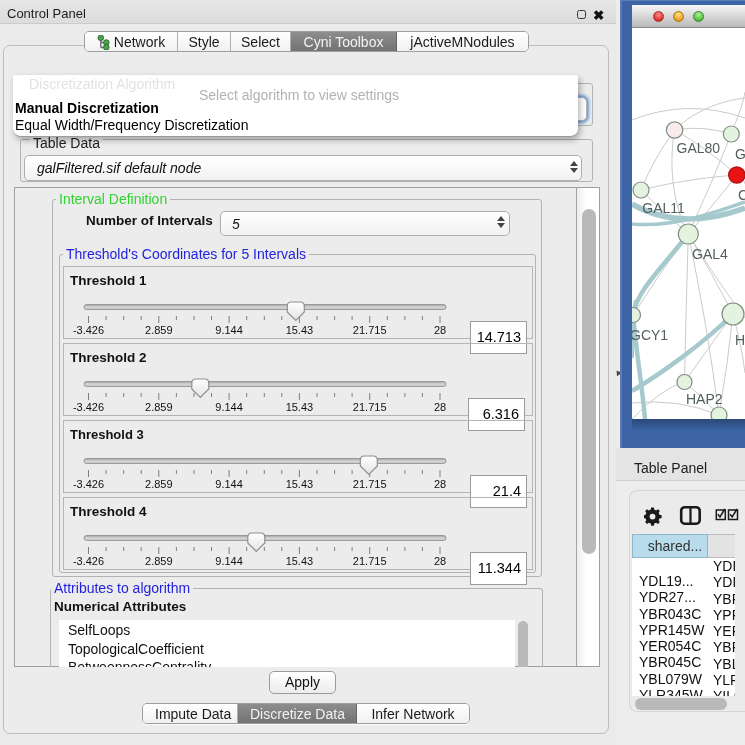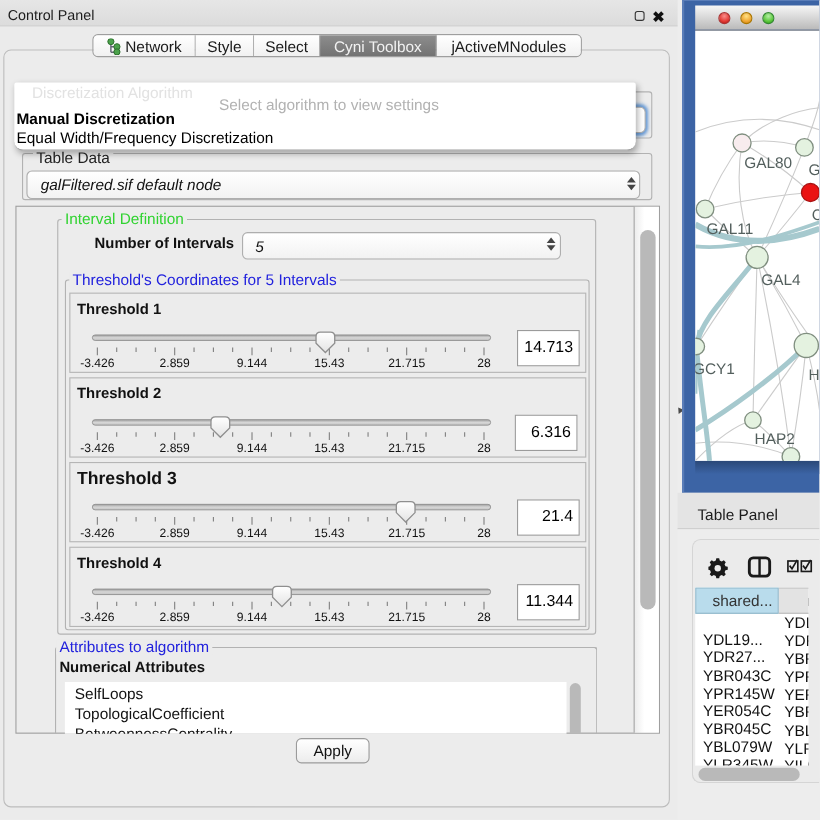--- a/index.html
+++ b/index.html
@@ -3,21 +3,21 @@
 <meta charset="utf-8">
 <style>
 * { margin:0; padding:0; box-sizing:border-box; }
 html,body { width:745px; height:745px; overflow:hidden; }
 body { font-family:"Liberation Sans", sans-serif; background:#ededed; position:relative; }
 .abs { position:absolute; }
 .grouptitle { position:absolute; font-size:14px; background:#ececec; padding:0 3px; line-height:14px; }
 .gbox { position:absolute; border:1px solid #b2b2b2; border-radius:3px; }
 .seg { display:inline-block; height:21px; line-height:20px; font-size:14px; padding:0 12px; color:#1a1a1a; background:linear-gradient(#ffffff,#efefef); border-right:1px solid #b0b0b0; vertical-align:top; }
 .seg.sel { background:linear-gradient(#8d8d8d,#707070); color:#f2f2f2; border-right:1px solid #666; }
-.vbox { position:absolute; width:57px; height:33px; background:#fff; border:1px solid #9b9b9b; font-size:14.5px; text-align:right; padding:7px 5px 0 0; }
+.vbox { position:absolute; width:57px; height:33px; background:#fff; border:1px solid #9b9b9b; font-size:14.5px; text-align:right; padding:7px 5px 0 0;margin-top:21px; }
 .combo { position:absolute; background:linear-gradient(#ffffff,#f2f2f2); border:1px solid #aeaeae; border-radius:5px; font-size:14px; color:#111;font-style:italic; }
 .arrows { position:absolute; width:9px; }
 .arrows .up { width:0;height:0;border-left:4px solid transparent;border-right:4px solid transparent;border-bottom:5px solid #444; margin-bottom:2px;}
 .arrows .dn { width:0;height:0;border-left:4px solid transparent;border-right:4px solid transparent;border-top:5px solid #444;}
 </style>
 </head>
 <body>
 
 <div class="abs" style="left:0;top:0;width:616px;height:745px;background:#ebebeb;">
 
@@ -148,21 +148,21 @@
           <text x="235.4" y="67">15.43</text>
           <text x="305.7" y="67">21.715</text>
           <text x="376" y="67">28</text>
       </g>
       <path transform="translate(136.3,6)" d="M -8.5 39 L -8.5 33 Q -8.5 29 -4.5 29 L 4.5 29 Q 8.5 29 8.5 33 L 8.5 39 L 0 47.5 Z" fill="url(#thm)" stroke="#8f8f8f" stroke-width="1.2"></path>
     </svg>
     <div class="vbox" style="left:404px;top:33px;">6.316</div>
   </div>
 
   <div class="abs" style="left:63px;top:420px;width:470px;height:73px;border:1px solid #b5b5b5;">
-    <div class="abs" style="left:6px;top:6px;font-size:16px;font-weight:bold;color:#111;">Threshold 3</div>
+    <div class="abs" style="left:6px;top:6px;font-size:13px;font-weight:bold;color:#111;">Threshold 3</div>
     <svg class="abs" style="left:0;top:0;" width="468" height="71" viewBox="0 0 468 71">
       <rect x="20" y="37.5" width="362" height="5" rx="2.5" fill="url(#trk)" stroke="#8d8d8d" stroke-width="0.8"></rect>
       <g stroke="#7f7f7f" stroke-width="1">
         <line x1="24.5" y1="49" x2="24.5" y2="56"></line>
           <line x1="94.8" y1="49" x2="94.8" y2="56"></line>
           <line x1="165.1" y1="49" x2="165.1" y2="56"></line>
           <line x1="235.4" y1="49" x2="235.4" y2="56"></line>
           <line x1="305.7" y1="49" x2="305.7" y2="56"></line>
           <line x1="376" y1="49" x2="376" y2="56"></line>
         <line x1="42.1" y1="49" x2="42.1" y2="53"></line>
@@ -237,20 +237,23 @@
   <div class="gbox" style="left:50px;top:588px;width:493px;height:79px;border-bottom:none;border-radius:3px 3px 0 0;"></div>
   <div class="grouptitle" style="left:51px;top:581px;color:#2222dd;">Attributes to algorithm</div>
   <div class="abs" style="left:54px;top:599px;font-size:13.5px;font-weight:bold;color:#111;">Numerical Attributes</div>
   <div class="abs" style="left:59px;top:620px;width:456px;height:47px;background:#fff;overflow:hidden;">
     <div style="font-size:14px;color:#111;padding:1px 0 0 9px;line-height:18.6px;">SelfLoops<br>TopologicalCoefficient<br>BetweennessCentrality</div>
   </div>
   <div class="abs" style="left:518px;top:621px;width:10px;height:46px;background:#b9b9b9;border-radius:5px 5px 0 0;"></div>
 
   <div class="abs" style="left:269px;top:671px;width:67px;height:23px;background:linear-gradient(#ffffff,#ececec);border:1px solid #9b9b9b;border-radius:5px;text-align:center;font-size:14px;color:#111;line-height:21px;">Apply</div>
 
+  <div class="abs" style="left:142px;top:703px;height:21px;border:1px solid #9e9e9e;border-radius:5px;overflow:hidden;white-space:nowrap;box-shadow:0 1px 1px rgba(255,255,255,.8);">
+    <span class="seg" style="width:95px;text-align:center;">Impute Data</span><span class="seg sel" style="width:119px;text-align:center;">Discretize Data</span><span class="seg" style="width:112px;text-align:center;border-right:none;">Infer Network</span>
+  </div>
 
   <div class="abs" style="left:13px;top:75px;width:565px;height:62px;background:#fff;border-radius:2px 2px 8px 8px;border-bottom:1px solid #9c9c9c;box-shadow:2px 3px 6px rgba(0,0,0,.3);">
     <div class="abs" style="left:16px;top:1px;font-size:14px;color:#e2e2e2;background:transparent;">Discretization Algorithm</div>
     <div class="abs" style="left:186px;top:12px;font-size:14px;color:#b2b2b2;">Select algorithm to view settings</div>
     <div class="abs" style="left:2px;top:25px;font-size:14px;font-weight:bold;color:#000;">Manual Discretization</div>
     <div class="abs" style="left:2px;top:42px;font-size:14px;color:#000;">Equal Width/Frequency Discretization</div>
   </div>
 
   <div class="abs" style="left:84px;top:31px;height:21px;border:1px solid #9e9e9e;border-radius:5px;overflow:hidden;white-space:nowrap;">
     <span class="seg" style="width:93px;padding:0;text-align:center;">

